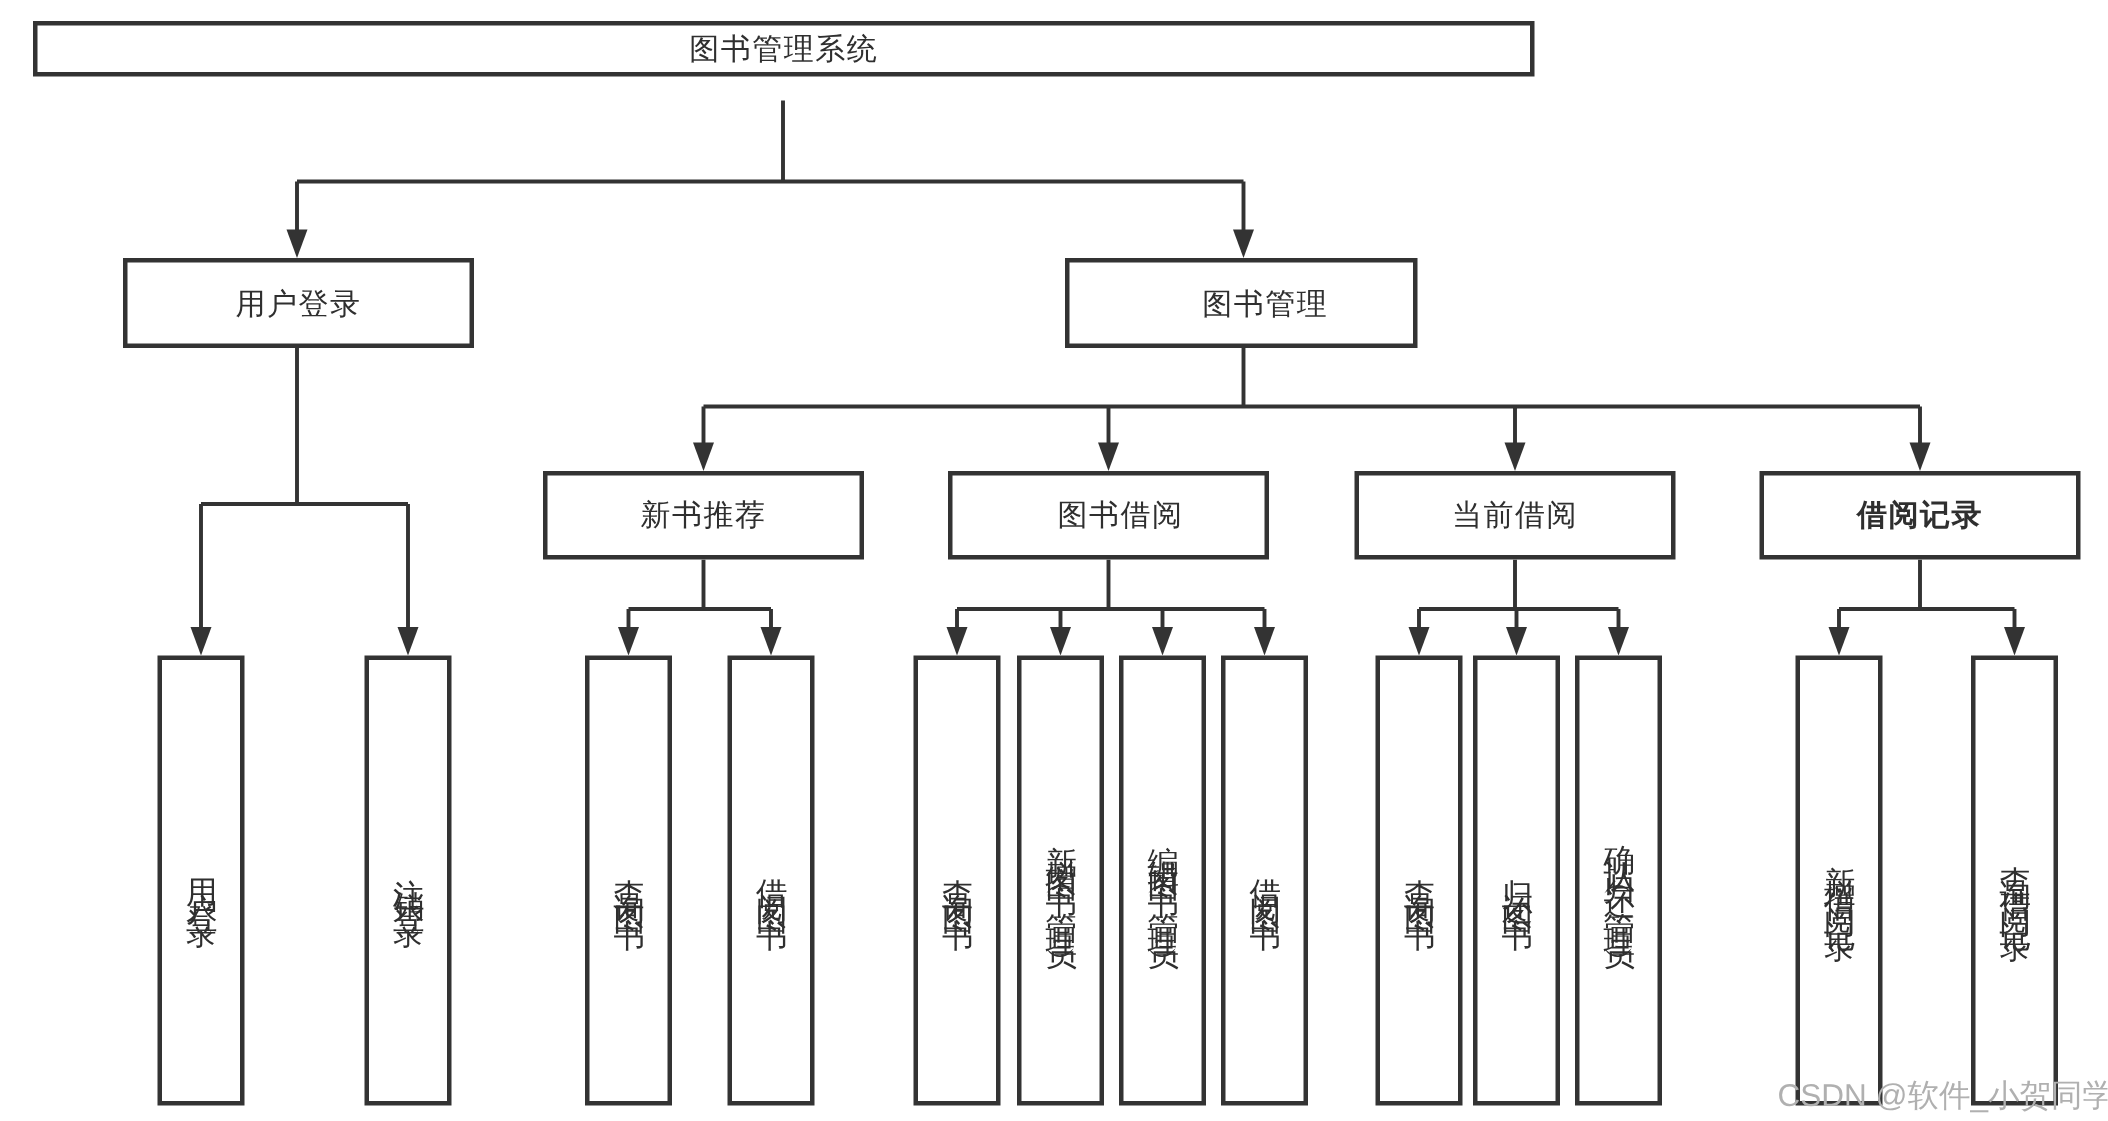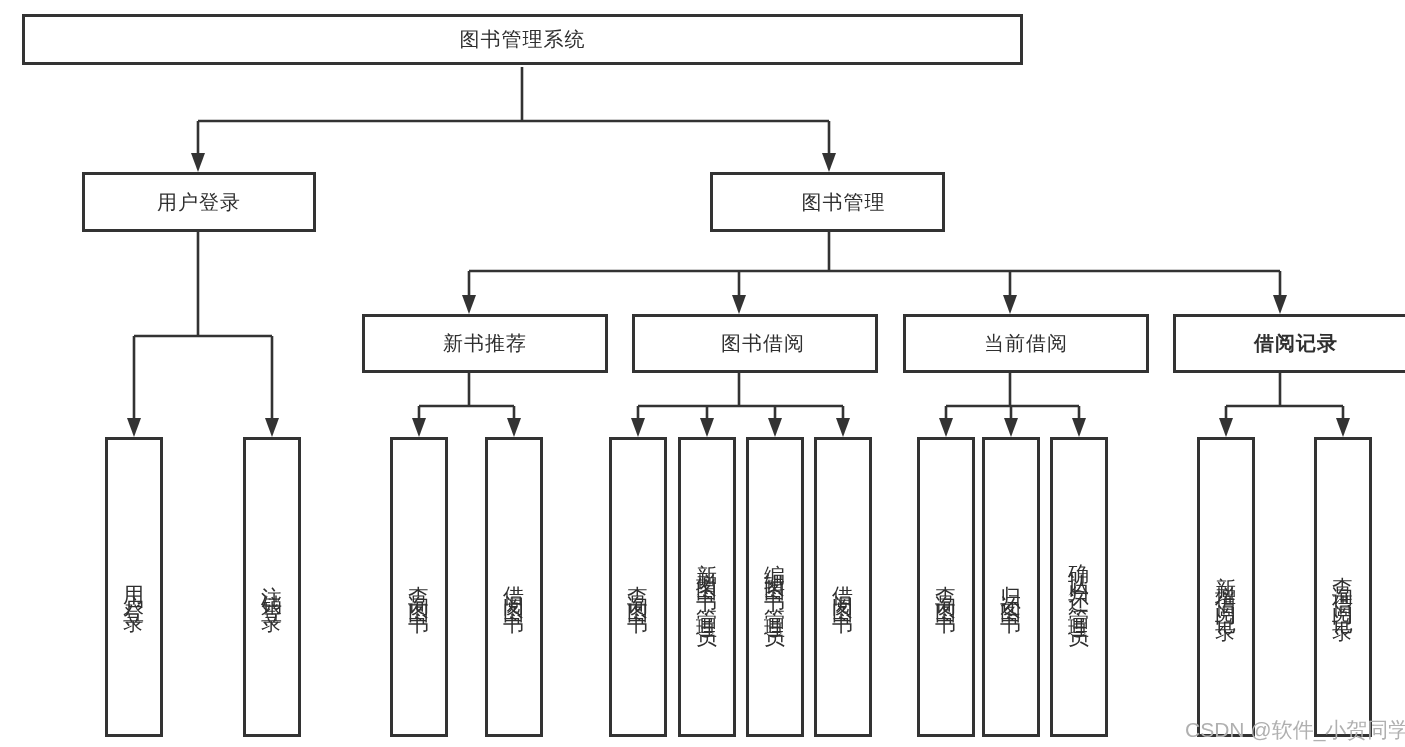--- a/index.html
+++ b/index.html
@@ -13,24 +13,24 @@
   .stage { position:absolute; left:0; top:0; width:1405px; height:747px; }
   svg.connectors { position:absolute; left:0; top:0; z-index:1; }
   .connectors path { stroke:var(--line); stroke-width:2.6; fill:none; }
   .connectors polygon { fill:var(--line); stroke:none; }
   .box {
     position:absolute; box-sizing:border-box; z-index:2;
     border:3px solid var(--line); background:#ffffff;
     display:flex; align-items:center; justify-content:center;
   }
   .hbox { font-size:20px; letter-spacing:1px; }
-  .root-box  { left:22px;  top:14px;  width:1001px; height:51px; }
+  .root-box  { left:22px;  top:14px;  width:1001px; height:37px; }
   .l2-a { left:82px;  top:172px; width:234px; height:60px; }
   .l2-b { left:710px; top:172px; width:235px; height:60px;padding-left:32px; }
-  .l3 { top:314px; width:246px; height:59px; }
+  .l3 { top:314px; width:214px; height:59px; }
   .l3-a { left:362px; } .l3-b { left:632px;padding-left:16px; } .l3-c { left:903px; } .l3-d { left:1173px;font-weight:bold; }
   .vbox { top:437px; width:58px; height:300px; }
   .vtext {
     writing-mode:vertical-rl; text-orientation:mixed;
     font-size:21px; letter-spacing:9px; line-height:1;
     white-space:nowrap;
   }
   .vb1  { left:105px; }  .vb2  { left:243px; }
   .vb3  { left:390px; }  .vb4  { left:485px; }
   .vb5  { left:609px; }  .vb6  { left:678px; }

